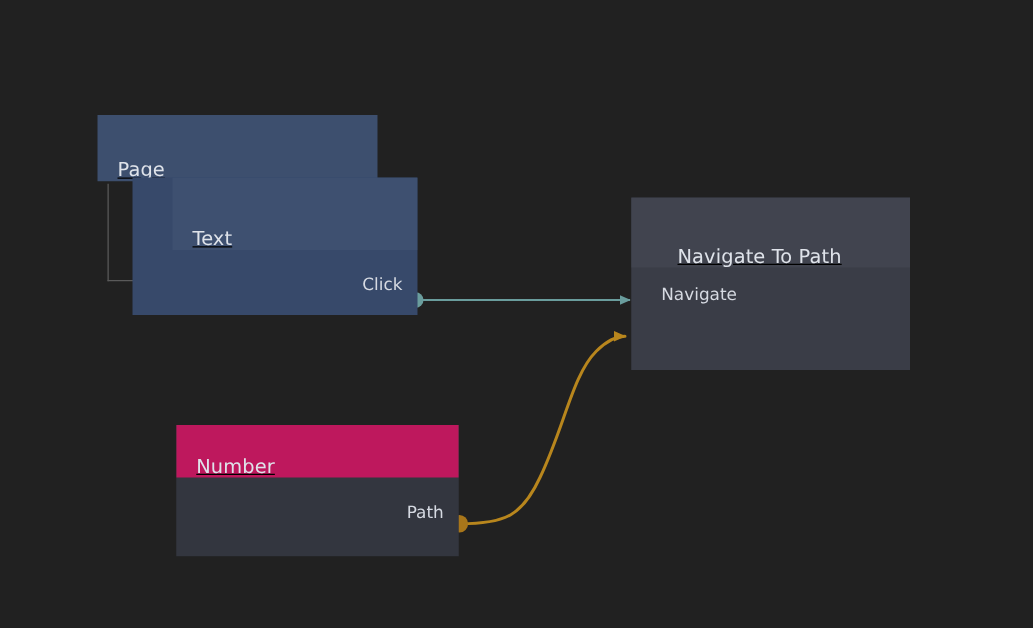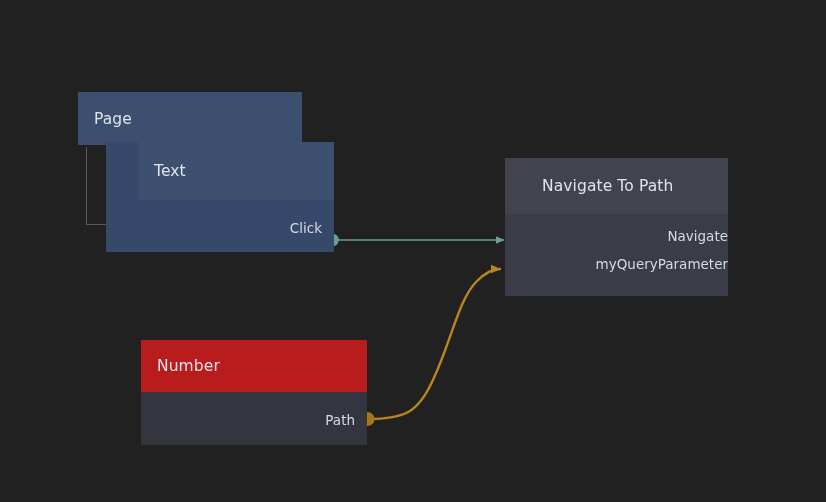--- a/index.html
+++ b/index.html
@@ -28,23 +28,24 @@
     pointer-events: none;
   }
   .node {
     position: absolute;
     box-sizing: border-box;
     overflow: hidden;
   }
   .node-header {
     box-sizing: border-box;
     display: flex;
-    align-items: center;
+    align-items: flex-end;
     padding-left: 16px;
     width: 100%;
+    text-decoration: underline;
   }
   .node-title {
     font-size: 15.5px;
     letter-spacing: 0.1px;
     color: #dfe3ea;
     font-weight: 400;
     white-space: nowrap;
   }
   .node-body {
     box-sizing: border-box;
@@ -58,22 +59,22 @@
     height: 28px;
     font-size: 13.5px;
     color: #d6dae2;
     white-space: nowrap;
   }
   .port-row.out {
     justify-content: flex-end;
     padding-right: 12px;
   }
   .port-row.in {
-    justify-content: flex-end;
-    padding-left: 4px;
+    justify-content: flex-start;
+    padding-left: 24px;
   }
 
   
   #node-page {
     left: 78px;
     top: 92px;
     width: 224px;
     height: 53px;
     background: #3d4f6e;
   }
@@ -119,22 +120,22 @@
 
   
   #node-number {
     left: 141px;
     top: 340px;
     width: 226px;
     height: 105px;
     background: #33363f;
   }
   #node-number .node-header {
-    height: 52px;
-    background: #b91c1c;
+    height: 42px;
+    background: #be185d;
   }
   #node-number .node-body {
     height: 53px;
     padding-top: 14px;
   }
 
   
   .tree-connector {
     position: absolute;
     left: 86px;
@@ -192,23 +193,20 @@
   </div>
 
   <div class="node" id="node-navigate">
     <div class="node-header">
       <span class="node-title">Navigate To Path</span>
     </div>
     <div class="node-body">
       <div class="port-row in">
         <span>Navigate</span>
       </div>
-      <div class="port-row in">
-        <span>myQueryParameter</span>
-      </div>
     </div>
   </div>
 
   <div class="node" id="node-number">
     <div class="node-header">
       <span class="node-title">Number</span>
     </div>
     <div class="node-body">
       <div class="port-row out">
         <span>Path</span>

